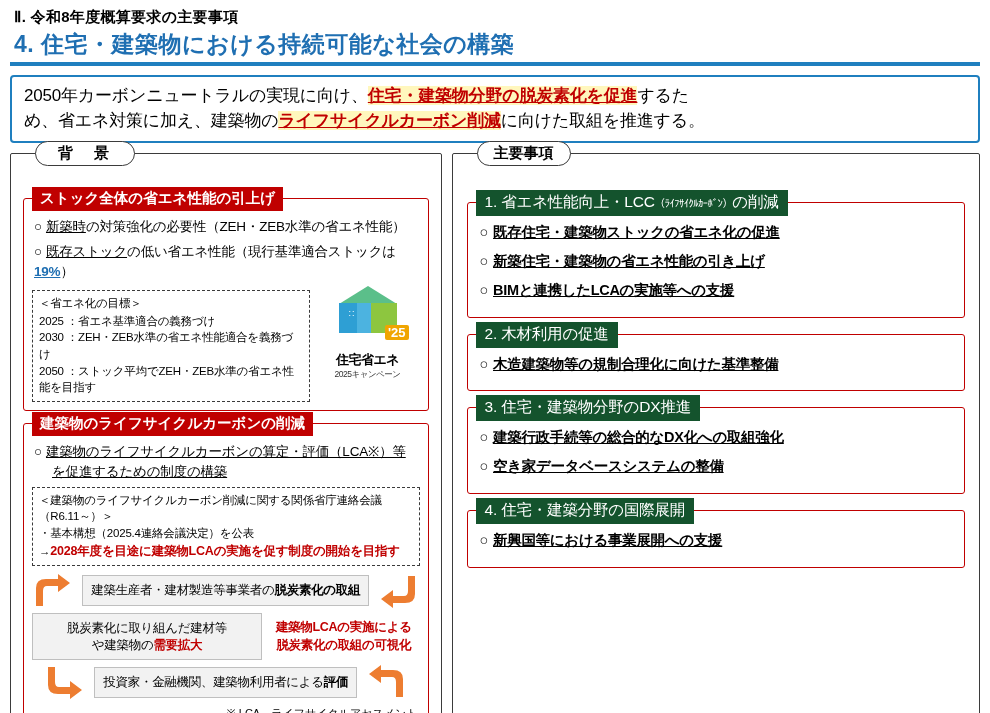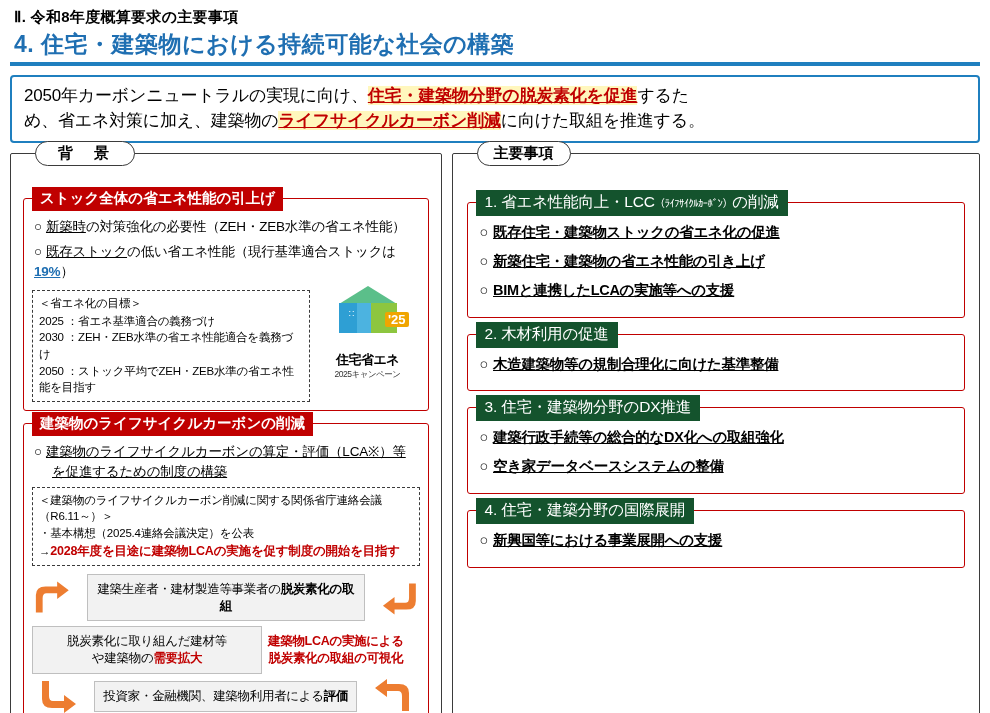--- a/index.html
+++ b/index.html
@@ -162,56 +162,56 @@
   }
   .logo-body .g {
     position: absolute; right: 0; top: 0; width: 26px; height: 30px;
     background: #8dc63f;
   }
   .logo-body .b {
     position: absolute; left: 0; top: 0; width: 18px; height: 30px;
     background: #2e9fd4;
   }
   .logo-25 {
-    position: absolute; right: -2px; bottom: 15px;
+    position: absolute; right: -2px; bottom: 2px;
     color: #ffffff; background: #f0a500;
     font-size: 13px; font-weight: bold;
     padding: 0 3px; border-radius: 2px;
   }
   .logo-dots {
     position: absolute; left: 20px; top: 22px;
     color: #ffffff; font-size: 9px; letter-spacing: 1px;
   }
   .logo-text {
     font-size: 13px; font-weight: bold; margin-top: 9px; letter-spacing: -0.5px;
   }
   .logo-sub { font-size: 8.5px; color: #333; letter-spacing: -0.5px; }
 
   
   .flow { margin-top: 8px; position: relative; }
-  .flow-row { display: flex; align-items: center; justify-content: center; gap: 16px; }
+  .flow-row { display: flex; align-items: center; justify-content: center; gap: 10px; }
   .flow-box {
     border: 1px solid #bfbfbf;
     background: #f2f2f2;
     font-size: 12.5px;
     padding: 6px 8px;
     text-align: center;
     line-height: 1.35;
     letter-spacing: -0.3px;
   }
   .flow-box b { font-weight: bold; }
   .red-b { color: #c00000; font-weight: bold; }
   .flow-mid {
     display: flex; align-items: stretch; justify-content: space-between;
     margin: 5px 0; gap: 6px;
   }
   .flow-red-text {
     color: #c00000; font-weight: bold; font-size: 12.5px;
     text-align: center; line-height: 1.4; flex: 1;
-    display: flex; align-items: center; justify-content: flex-start;
+    display: flex; align-items: center; justify-content: center;
     letter-spacing: -0.3px;
   }
   .note-foot {
     text-align: right; font-size: 11px; margin-top: 6px; margin-right: 2px;
   }
 
   
   .ritem {
     border: 1px solid #c00000;
     border-radius: 3px;

